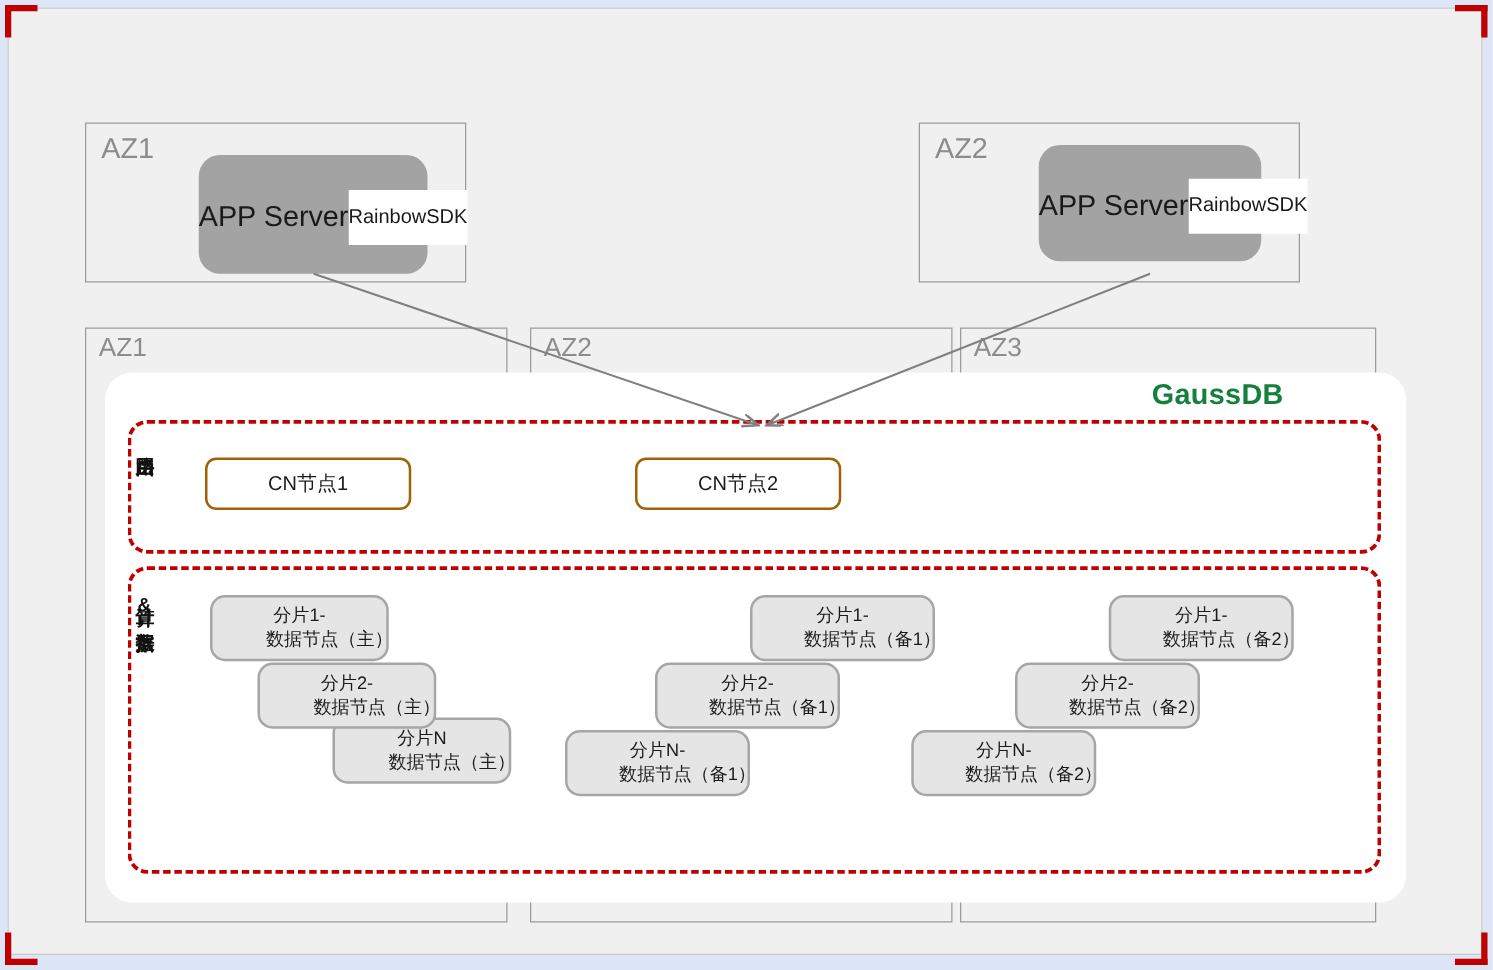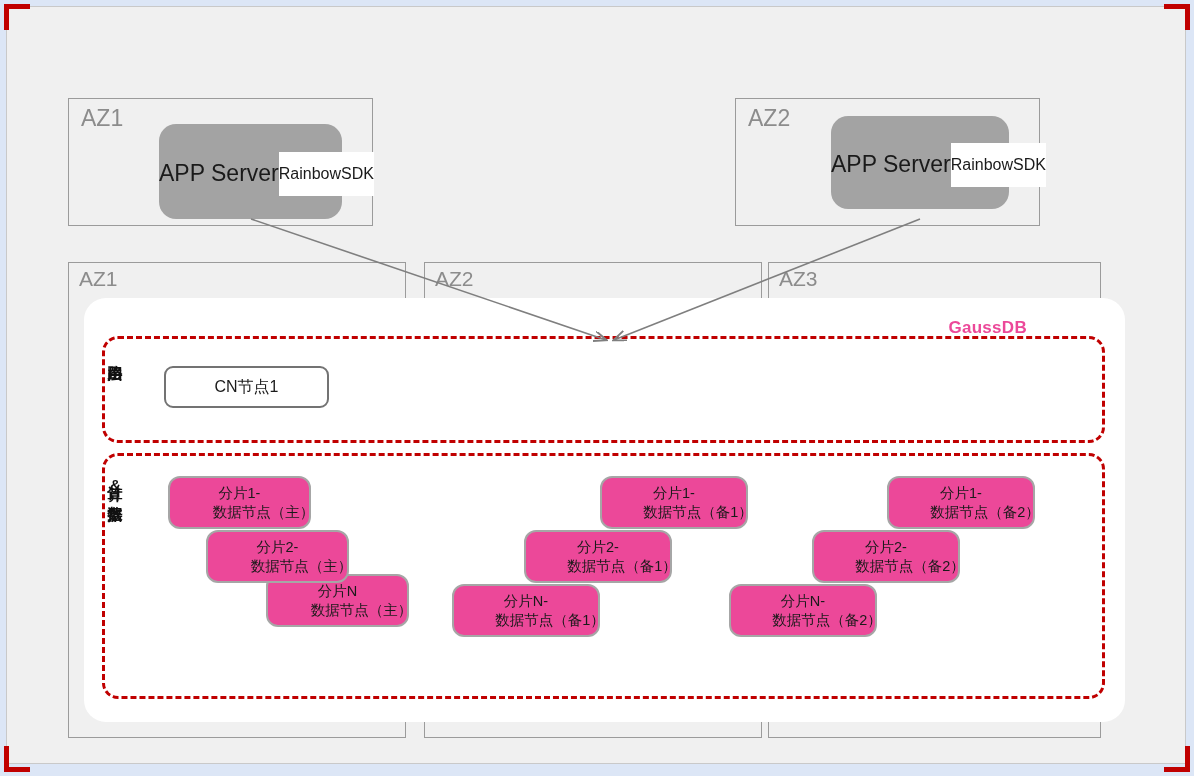--- a/index.html
+++ b/index.html
@@ -138,24 +138,24 @@
     top: 298px;
     width: 1041px;
     height: 424px;
     background: #ffffff;
     border-radius: 22px;
     z-index: 8;
   }
   .gauss-label {
     position: absolute;
     right: 98px;
-    top: 20px;
-    font-size: 17px;
+    top: 4px;
+    font-size: 23px;
     font-weight: bold;
-    color: #ec4899;
+    color: #15803d;
     letter-spacing: 0.3px;
   }
 
   
   .layer {
     position: absolute;
     border: 3px dashed #c00000;
     border-radius: 16px;
     box-sizing: border-box;
   }
@@ -172,39 +172,39 @@
     letter-spacing: 1px;
     line-height: 1;
   }
   #label-routing { left: 24px; top: 55px; }
   #label-data    { left: 24px; top: 176px; }
 
   
   .cn-node {
     position: absolute;
     background: #ffffff;
-    border: 2px solid #737373;
+    border: 2px solid #a16207;
     border-radius: 9px;
     box-sizing: border-box;
     display: flex;
     align-items: center;
     justify-content: center;
     font-size: 16px;
     color: #1a1a1a;
     z-index: 12;
     white-space: nowrap;
   }
   #cn-1 { left: 80px;  top: 68px; width: 165px; height: 42px; }
   #cn-2 { left: 424px; top: 68px; width: 165px; height: 42px; }
   #cn-3 { left: 748px; top: 68px; width: 186px; height: 42px; }
 
   
   .shard {
     position: absolute;
-    background: #ec4899;
+    background: #e5e5e5;
     border: 2px solid #a6a6a6;
     border-radius: 12px;
     box-sizing: border-box;
     display: flex;
     flex-direction: column;
     align-items: center;
     justify-content: center;
     font-size: 14.5px;
     color: #1a1a1a;
     line-height: 1.25;
@@ -276,20 +276,21 @@
     <span class="az-label">AZ3</span>
   </div>
 
   <div class="gauss-panel">
     <span class="gauss-label">GaussDB</span>
 
     <div class="layer" id="layer-routing"></div>
     <span class="layer-label" id="label-routing">路由层</span>
 
     <div class="cn-node" id="cn-1">CN节点1</div>
+    <div class="cn-node" id="cn-2">CN节点2</div>
 
     <div class="layer" id="layer-data"></div>
     <span class="layer-label" id="label-data">计算&amp;数据层</span>
 
     <div class="shard" id="shard-a1">
       <span class="l1">分片1-</span>
       <span class="l2">数据节点（主）</span>
     </div>
     <div class="shard" id="shard-a2">
       <span class="l1">分片2-</span>

